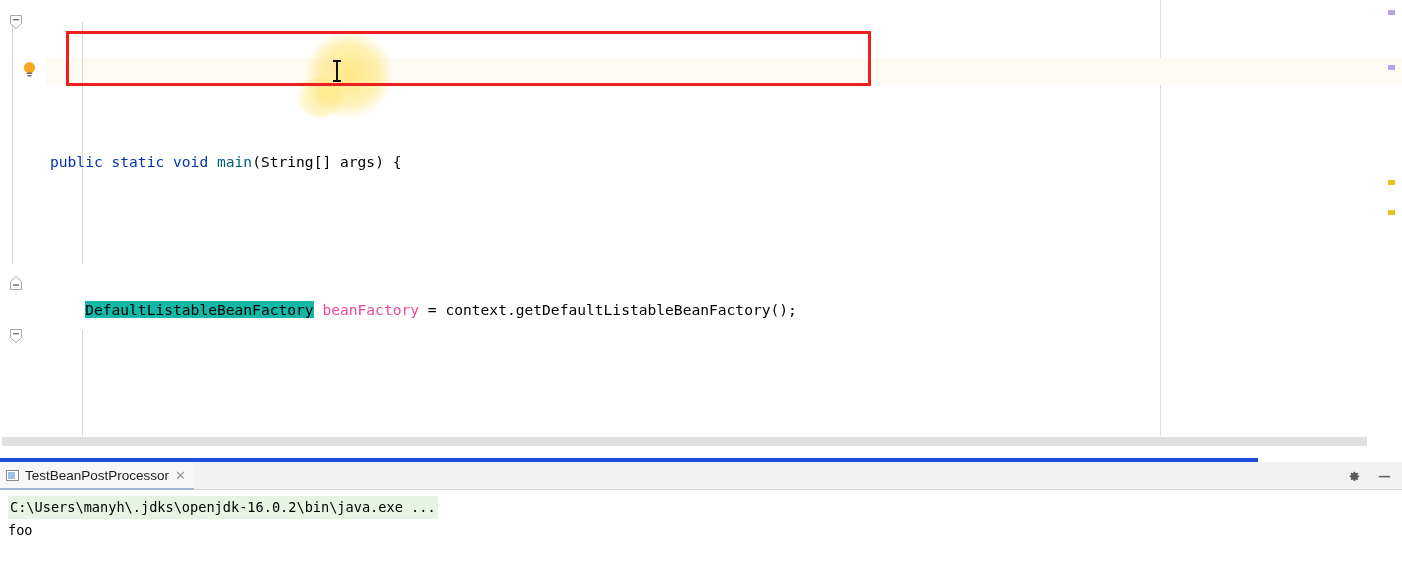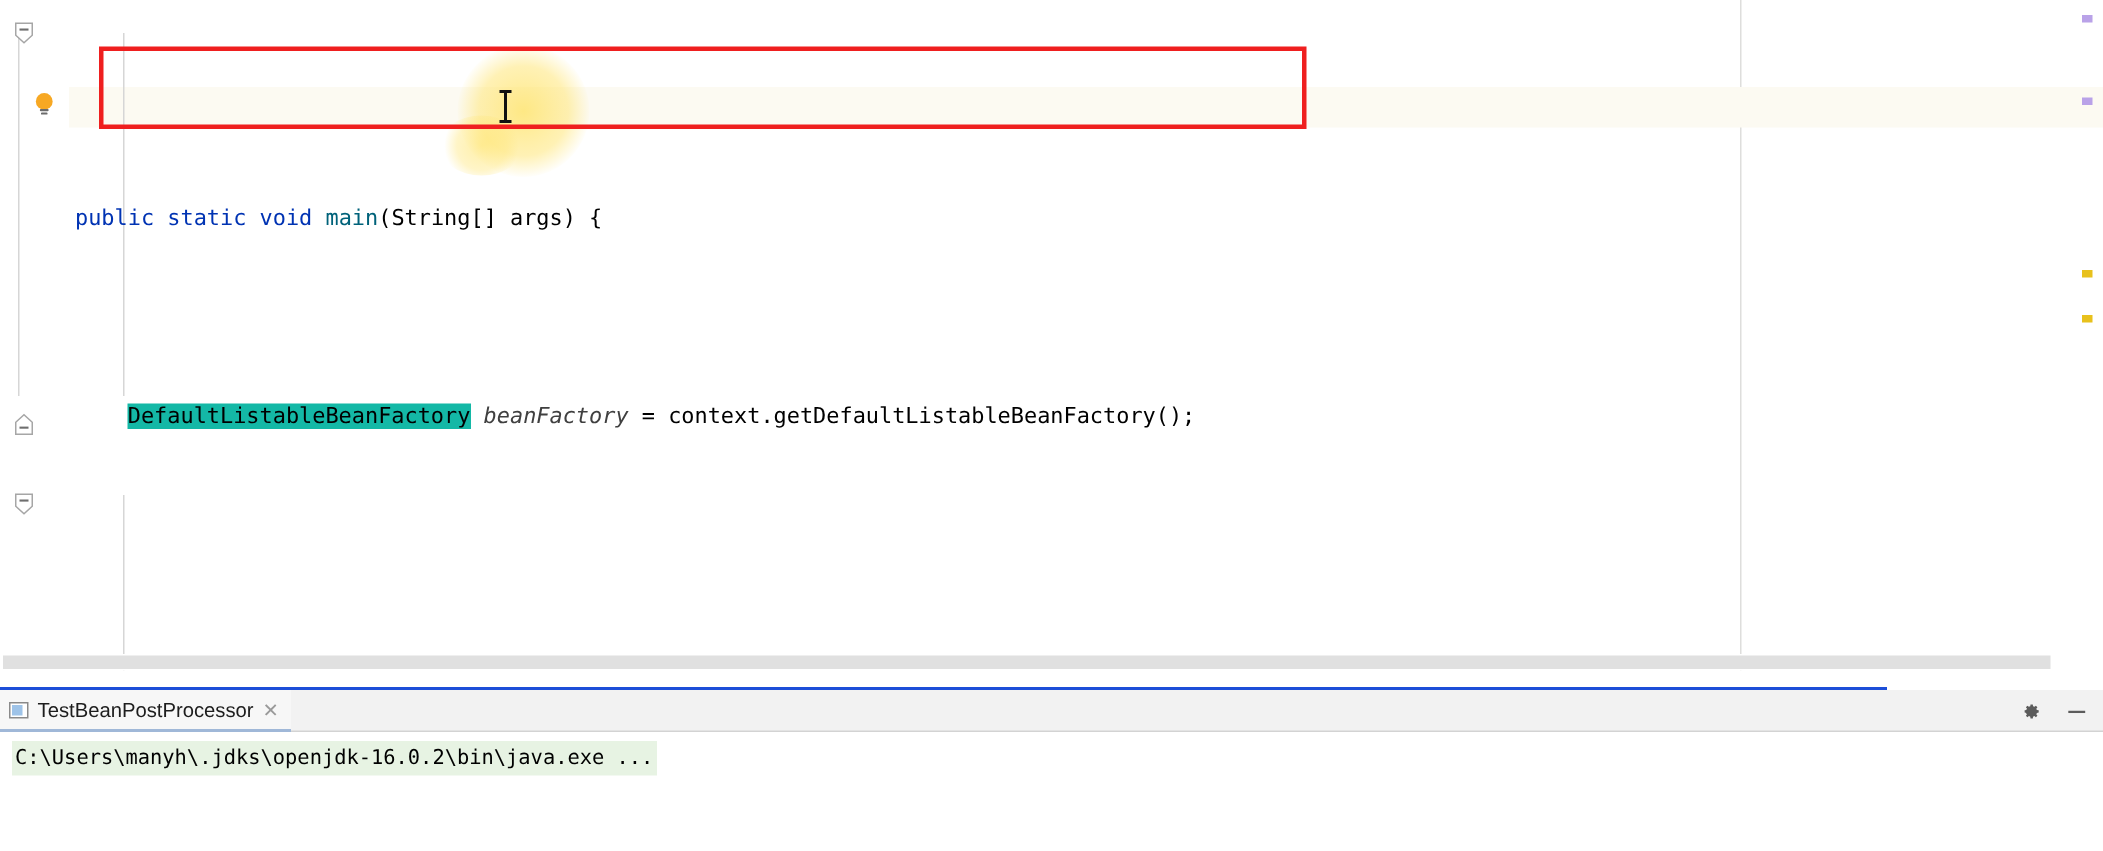--- a/index.html
+++ b/index.html
@@ -38,21 +38,21 @@
 
   
   #code {
     position:absolute; left:46px; top:0; right:0; height:447px;
     font-family: "DejaVu Sans Mono", "Liberation Mono", monospace;
     font-size: 14.6px;
     line-height: 26.5px;
     white-space: pre;
     color:#000000;
   }
-  .line { height:26.5px; position:relative; padding-left:4px; }
+  .line { height:26.5px; position:relative; padding-left:4px;margin-top:16px; }
 
   
   .caretline {
     position:absolute; left:46px; right:0; height:26.5px;
     background:#fcfaf2; pointer-events:none;
   }
   
   .pulse {
     position:absolute; border-radius:50%;
     background: radial-gradient(circle, rgba(255,225,90,0.72) 0%, rgba(255,230,120,0.55) 48%, rgba(255,240,170,0.0) 72%);
@@ -65,42 +65,42 @@
   }
 
   
   .margin-guide {
     position:absolute; top:0; width:1px; height:447px; background:#dededc;
   }
 
   
   .kw   { color:#0033b3; }
   .meth { color:#00627a; }
-  .fld  { color:#404040;font-style:italic; }
+  .fld  { color:#ec4899; }
   .sel  { background:#14b8a6; }
 
   
   .stripe {
     position:absolute; width:7px; height:5px;
   }
 
   
   #hscroll {
     position:absolute; left:0; bottom:0; width:1402px; height:11px;
     background:#ffffff;
   }
   #hscroll .thumb {
     position:absolute; left:2px; top:1px; width:1365px; height:9px;
     background:#e0e0e0;
   }
 
   
   #console {
     position:absolute; left:0; top:458px; width:1258px; height:109px;
-    background:#ffffff; border-top:2px solid #1d4ed8;
+    background:#ffffff; border-top:4px solid #1d4ed8;
   }
   #console-tabbar {
     position:relative; height:28px; width:1402px;
     background:#f2f2f2; border-bottom:1px solid #d3d3d3;
   }
   #console-tab {
     position:absolute; left:0; top:0; height:28px;
     display:flex; align-items:center; gap:6px;
     padding:0 8px 0 6px;
     background:#f7f7f7;
@@ -258,15 +258,16 @@
         <span class="dash">
           <svg width="15" height="15" viewBox="0 0 16 16">
             <rect x="2" y="7.3" width="12" height="1.6" fill="#5c5c5c"></rect>
           </svg>
         </span>
       </div>
     </div>
 
     <div id="console-body">
       <div><span class="cmdline">C:\Users\manyh\.jdks\openjdk-16.0.2\bin\java.exe ...</span></div>
+      <div>foo</div>
     </div>
   </div>
 </div>
 
 </body></html>

